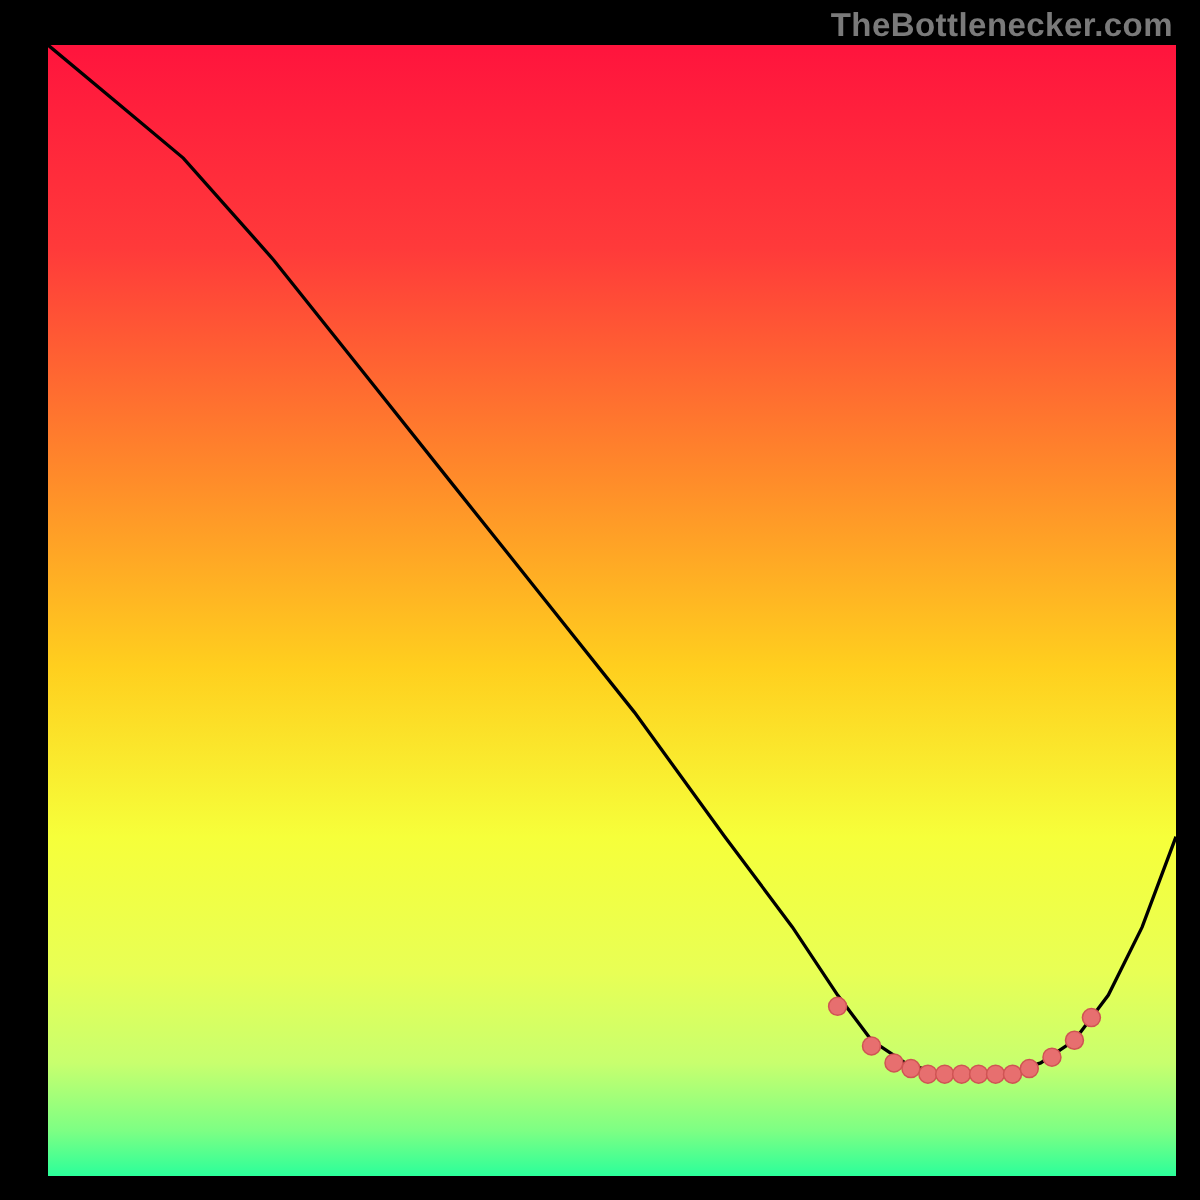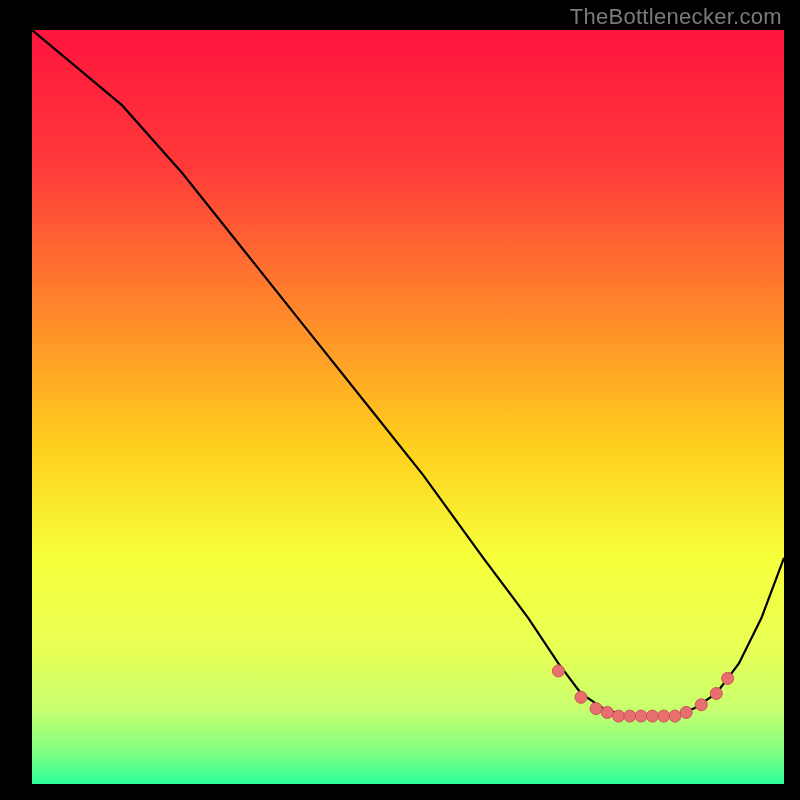--- a/index.html
+++ b/index.html
@@ -17,21 +17,21 @@
     height: 800px;
     background: #000;
   }
   .attribution {
     position: absolute;
     top: 4px;
     right: 18px;
     color: #7a7a7a;
     font-size: 22px;
     letter-spacing: 0.3px;
-    font-weight: 400;
+    font-weight: 700;
   }
   svg {
     position: absolute;
     left: 0;
     top: 0;
   }
 </style>
 </head>
 <body>
 <div class="stage">

